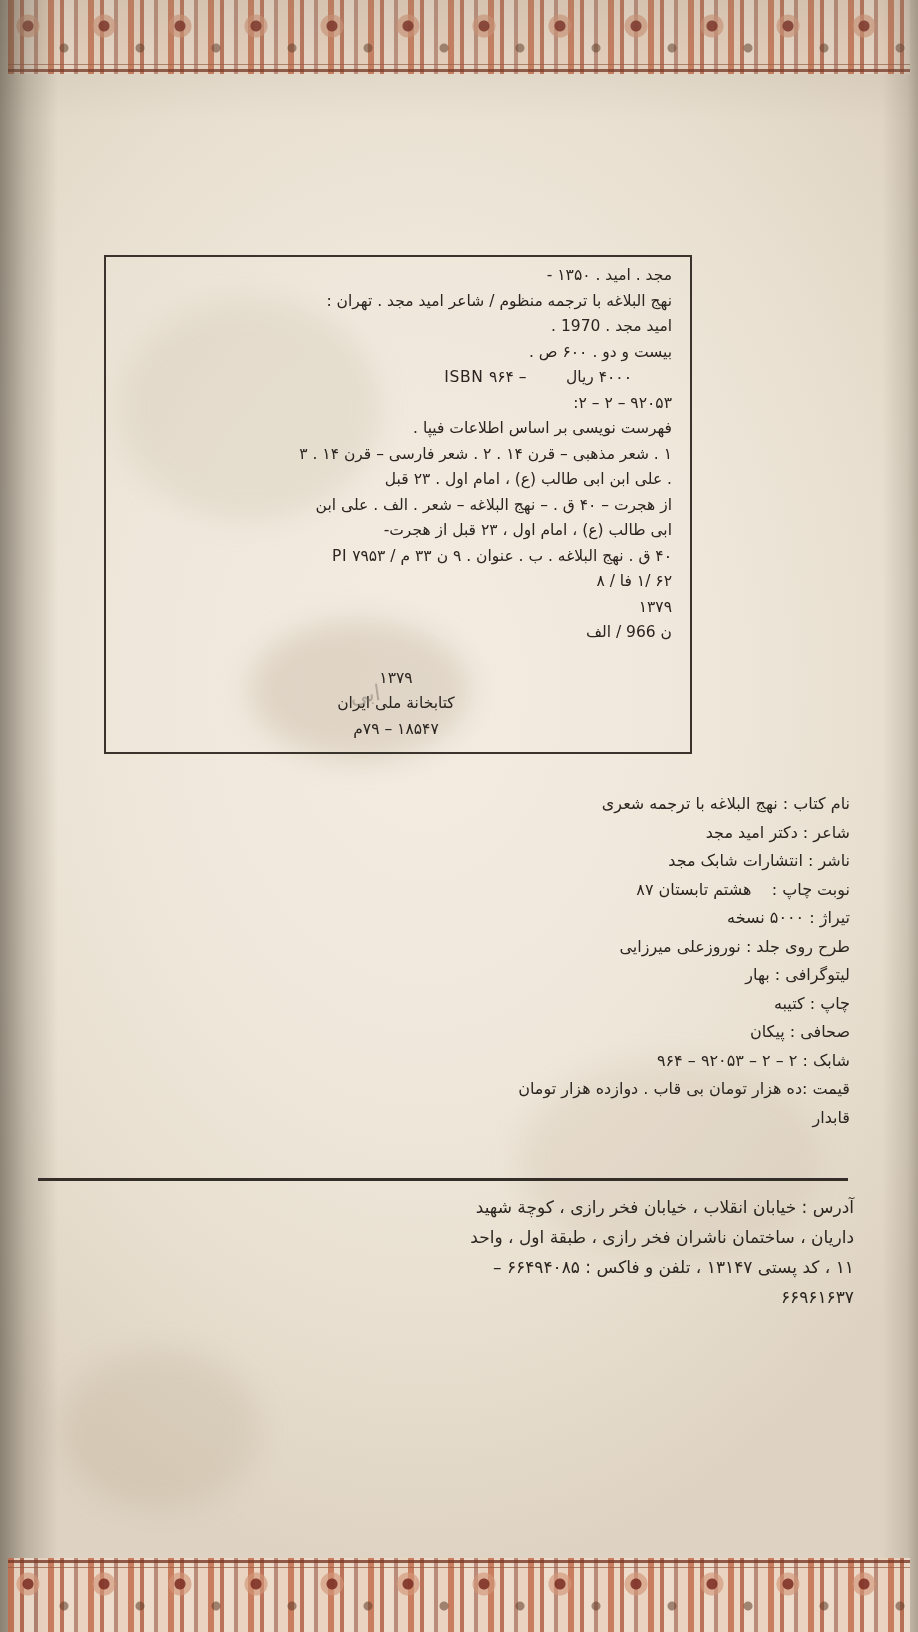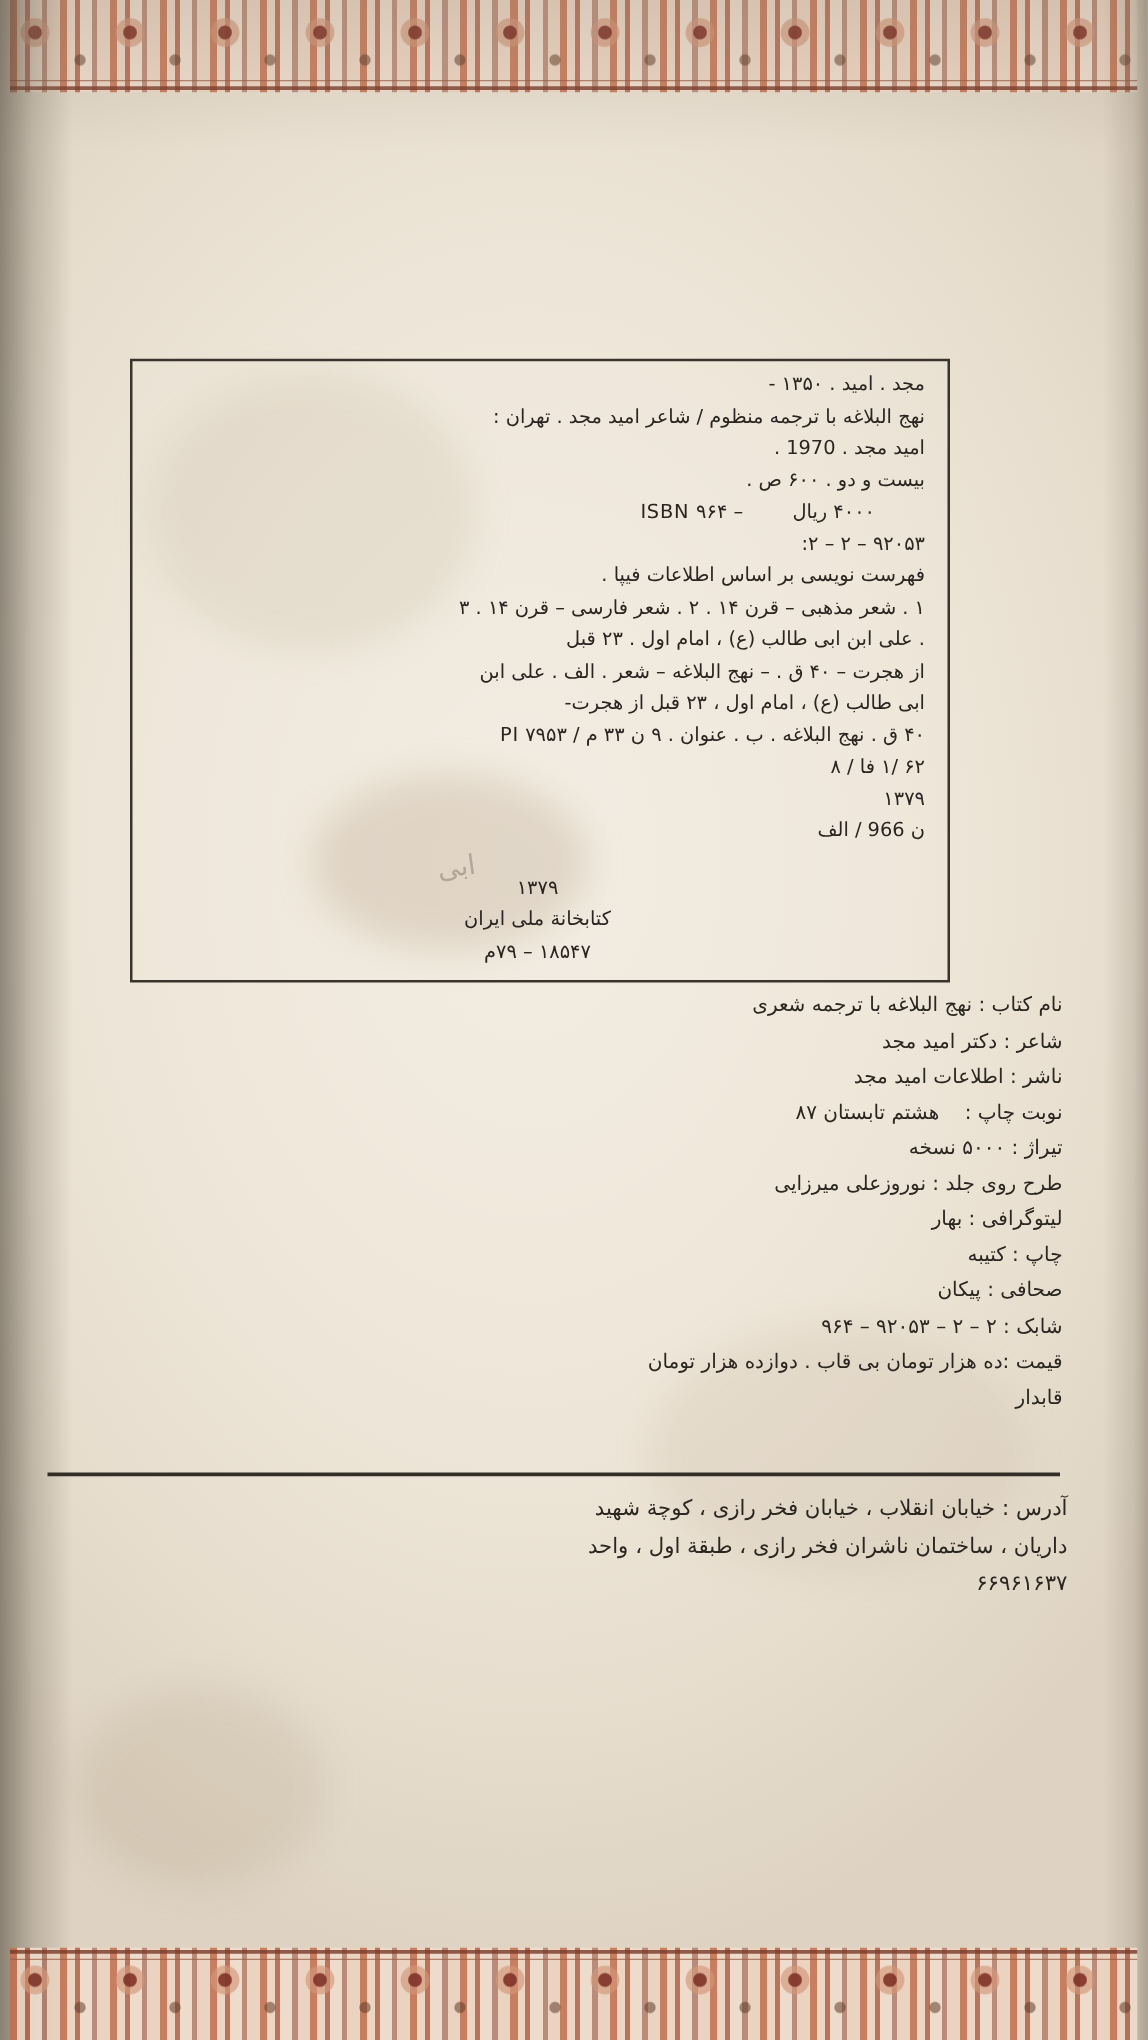--- a/index.html
+++ b/index.html
@@ -91,27 +91,26 @@
     background: rgba(150,90,65,0.7);
   }
   .ornament.top .orn-inner-line { bottom: 9px; }
   .ornament.bottom .orn-inner-line { top: 9px; }
 
   
   .cip-box {
     position: absolute;
     left: 104px;
     top: 255px;
-    width: 656px;
+    width: 588px;
     min-height: 408px;
     border: 2px solid #3a342c;
     box-sizing: border-box;
     padding: 6px 18px 10px 14px;
     background: rgba(255,255,255,0.04);
-    margin-top: 32px;
   }
   .cip-line {
     font-size: 15.5px;
     line-height: 25.5px;
     letter-spacing: 0.6px;
     text-align: right;
     white-space: pre;
     color: #2a2520;
   }
   .cip-line.center { text-align: center; }
@@ -211,37 +210,38 @@
     <div class="cip-line center">۱۳۷۹</div>
     <div class="cip-line center">کتابخانة ملی ایران</div>
     <div class="cip-line center">۱۸۵۴۷ – ۷۹م</div>
   </div>
 
   <div class="pencil-mark">ابی</div>
 
   <div class="colophon">
     <div class="row">نام کتاب : نهج البلاغه با ترجمه شعری</div>
     <div class="row">شاعر : دکتر امید مجد</div>
-    <div class="row">ناشر : اطلاعات امید مجد</div>
+    <div class="row">ناشر : انتشارات شابک مجد</div>
     <div class="row">نوبت چاپ :    هشتم تابستان ۸۷</div>
     <div class="row">تیراژ : ۵۰۰۰ نسخه</div>
     <div class="row">طرح روی جلد : نوروزعلی میرزایی</div>
     <div class="row">لیتوگرافی : بهار</div>
     <div class="row">چاپ : کتیبه</div>
     <div class="row">صحافی : پیکان</div>
     <div class="row">شابک : ۲ – ۲ – ۹۲۰۵۳ – ۹۶۴</div>
     <div class="row">قیمت :ده هزار تومان بی قاب . دوازده هزار تومان</div>
     <div class="row">قابدار</div>
   </div>
 
   <div class="divider"></div>
 
   <div class="address">
     <div class="row">آدرس : خیابان انقلاب ، خیابان فخر رازی ، کوچة شهید</div>
     <div class="row">داریان ، ساختمان ناشران فخر رازی ، طبقة اول ، واحد</div>
+    <div class="row">۱۱ ، کد پستی ۱۳۱۴۷ ، تلفن و فاکس : ۶۶۴۹۴۰۸۵ –</div>
     <div class="row last">۶۶۹۶۱۶۳۷</div>
   </div>
 
   <div class="ornament bottom">
     <div class="orn-band"></div>
     <div class="orn-flowers"></div>
     <div class="orn-inner-line"></div>
     <div class="orn-edge-line"></div>
   </div>
 

